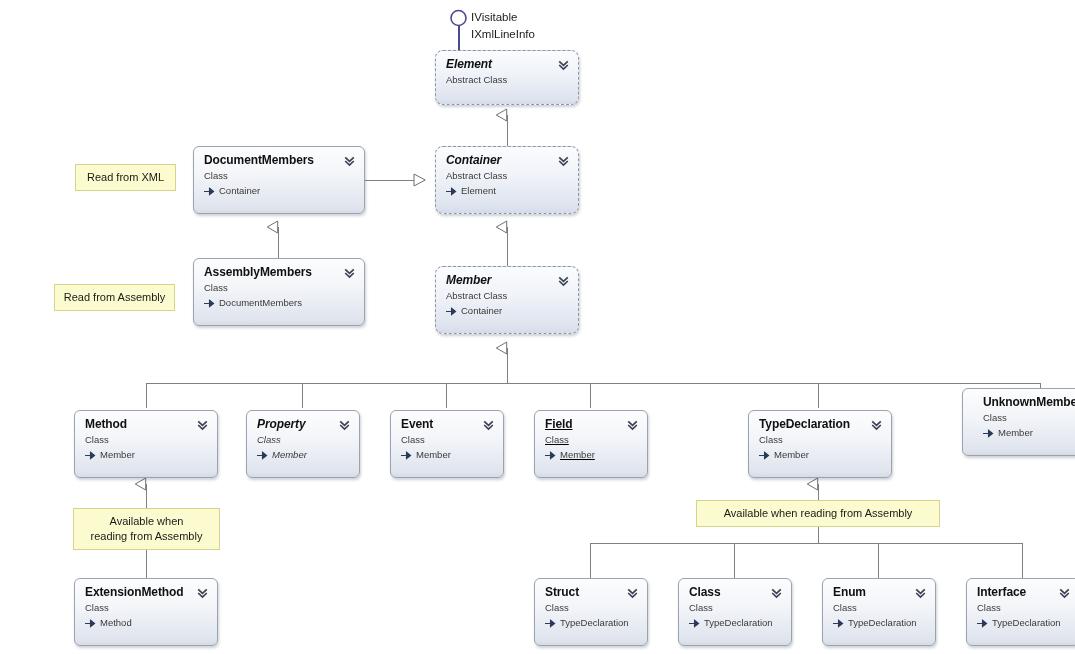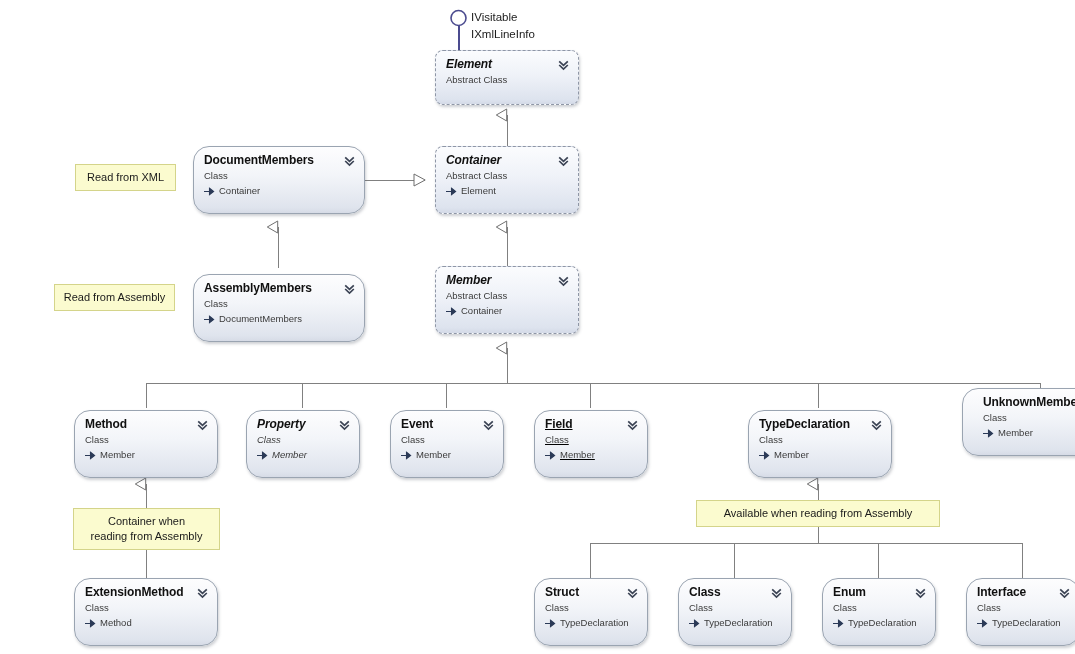--- a/index.html
+++ b/index.html
@@ -31,21 +31,21 @@
     height: 654px;
     z-index: 1;
   }
 
   
   .uml-box {
     position: absolute;
     z-index: 3;
     box-sizing: border-box;
     border: 1px solid #9aa4b1;
-    border-radius: 16px;
+    border-radius: 6px;
     background: linear-gradient(to bottom, #fdfdfe 0%, #f3f5f9 42%, #dfe4ed 92%, #d6dbe6 100%);
     box-shadow: 1px 2px 3px rgba(90, 96, 110, 0.30);
     padding: 6px 10px 7px 10px;
   }
   .uml-box.abstract {
     border: 1px dashed #8e96a6;
     border-radius: 8px;
     background: linear-gradient(to bottom, #fbfcfe 0%, #eff2f8 45%, #dde3ee 92%, #d4dae7 100%);
   }
   .uml-title {
@@ -218,21 +218,21 @@
     <span class="chevron">
       <svg viewBox="0 0 13 13" width="13" height="13">
           <g fill="none" stroke="#3b4354" stroke-width="1.7">
             <path d="M2.2 3.4 L6.5 7.4 L10.8 3.4"></path>
             <path d="M2.2 7.0 L6.5 11.0 L10.8 7.0"></path>
           </g>
         </svg>
     </span>
   </div>
 
-  <div class="uml-box" style="left:153px; top:274px; width:172px; height:68px;">
+  <div class="uml-box" style="left:153px; top:258px; width:172px; height:68px;">
     <div class="uml-title">AssemblyMembers</div>
     <div class="uml-kind">Class</div>
     <div class="uml-base">
       <span class="base-arrow">
         <svg viewBox="0 0 11 9" width="11" height="9">
             <path d="M0 4.5 H6 M5.5 1.3 L9.6 4.5 L5.5 7.7 Z" fill="#2b3a57" stroke="#2b3a57" stroke-width="1.1"></path>
           </svg>
       </span>
       <span>DocumentMembers</span>
     </div>
@@ -495,18 +495,18 @@
             <path d="M2.2 7.0 L6.5 11.0 L10.8 7.0"></path>
           </g>
         </svg>
     </span>
   </div>
 
   <div class="note" style="left:35px; top:164px; width:101px; height:27px;">Read from XML</div>
 
   <div class="note" style="left:14px; top:284px; width:121px; height:27px;">Read from Assembly</div>
 
-  <div class="note" style="left:33px; top:508px; width:147px; height:42px; white-space:pre-line;">Container when
+  <div class="note" style="left:33px; top:508px; width:147px; height:42px; white-space:pre-line;">Available when
 reading from Assembly</div>
 
   <div class="note" style="left:656px; top:500px; width:244px; height:27px;">Available when reading from Assembly</div>
 
 </div>
 
 </body></html>

